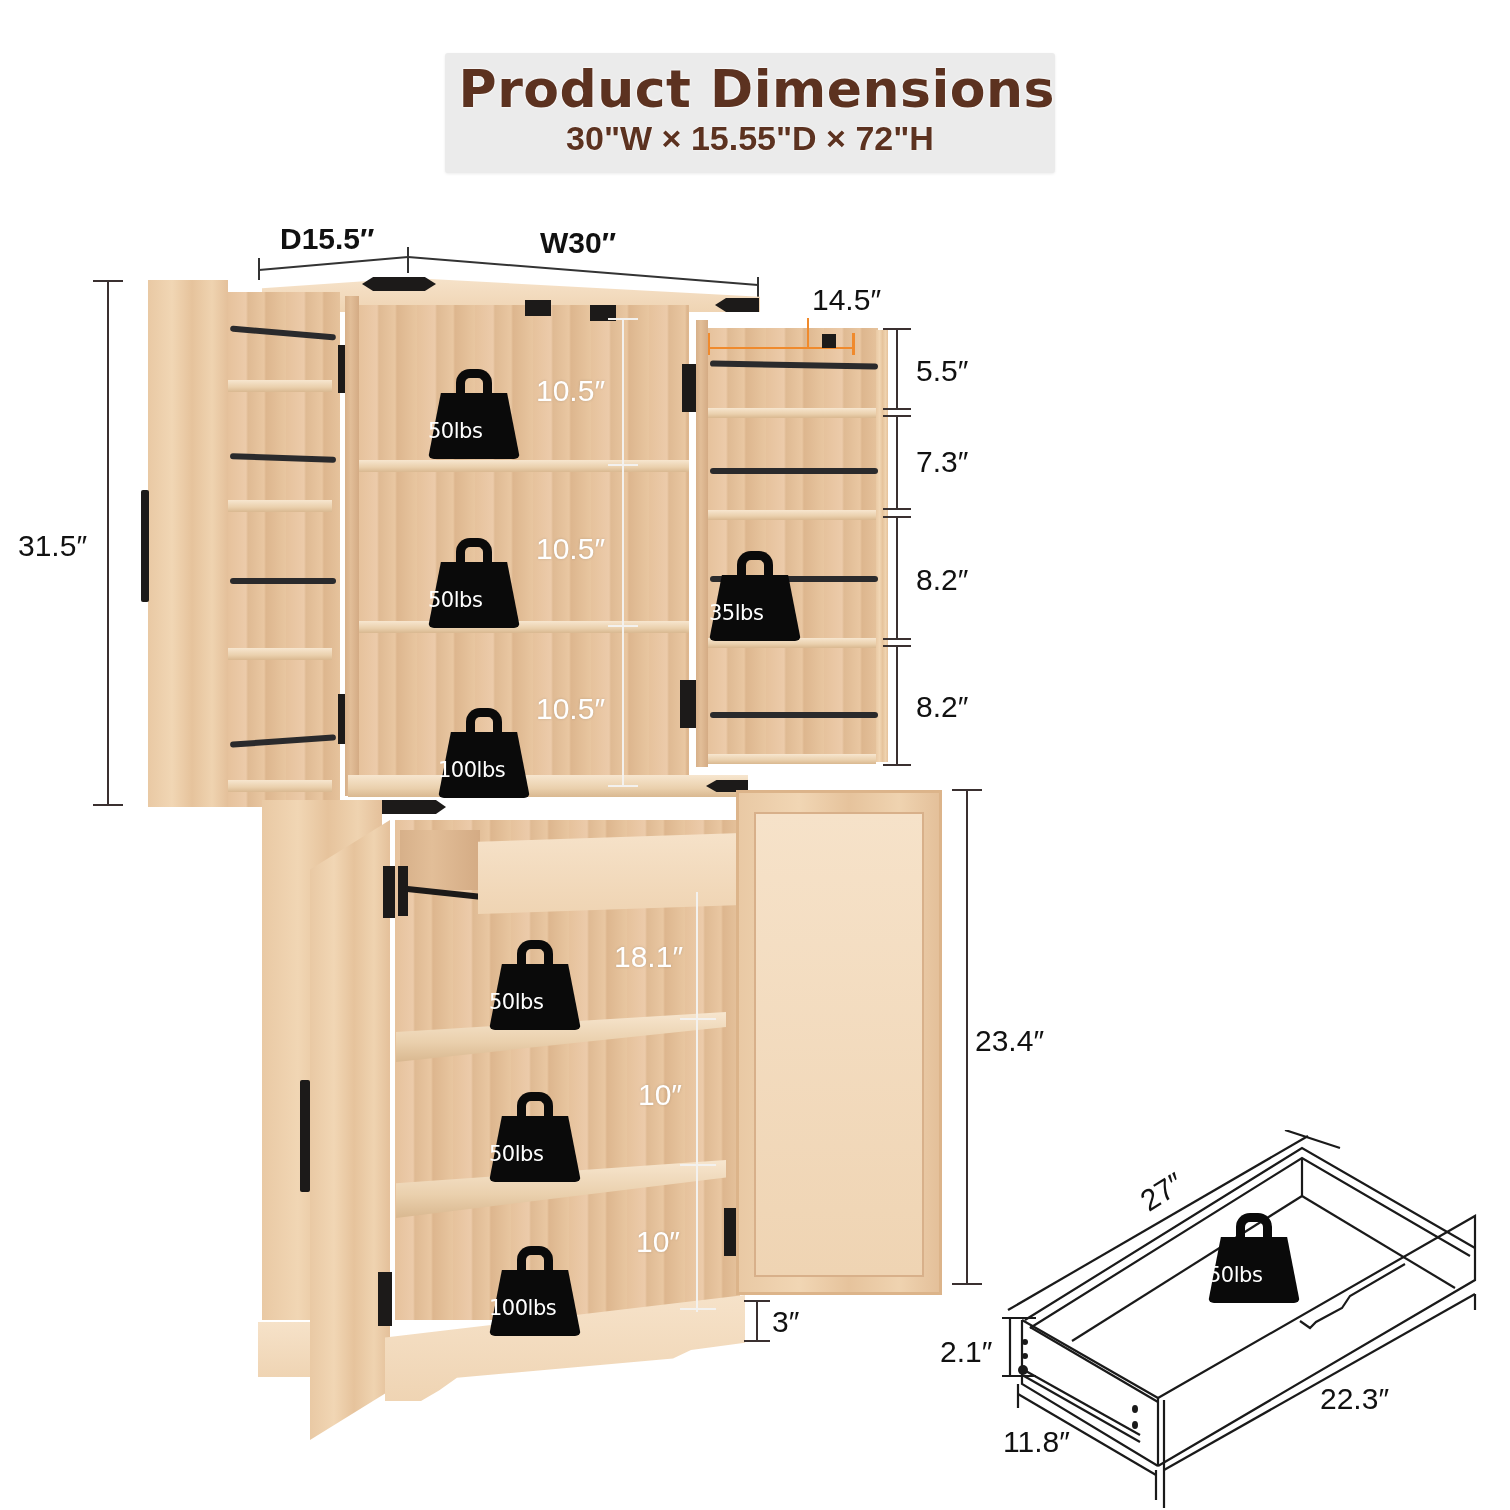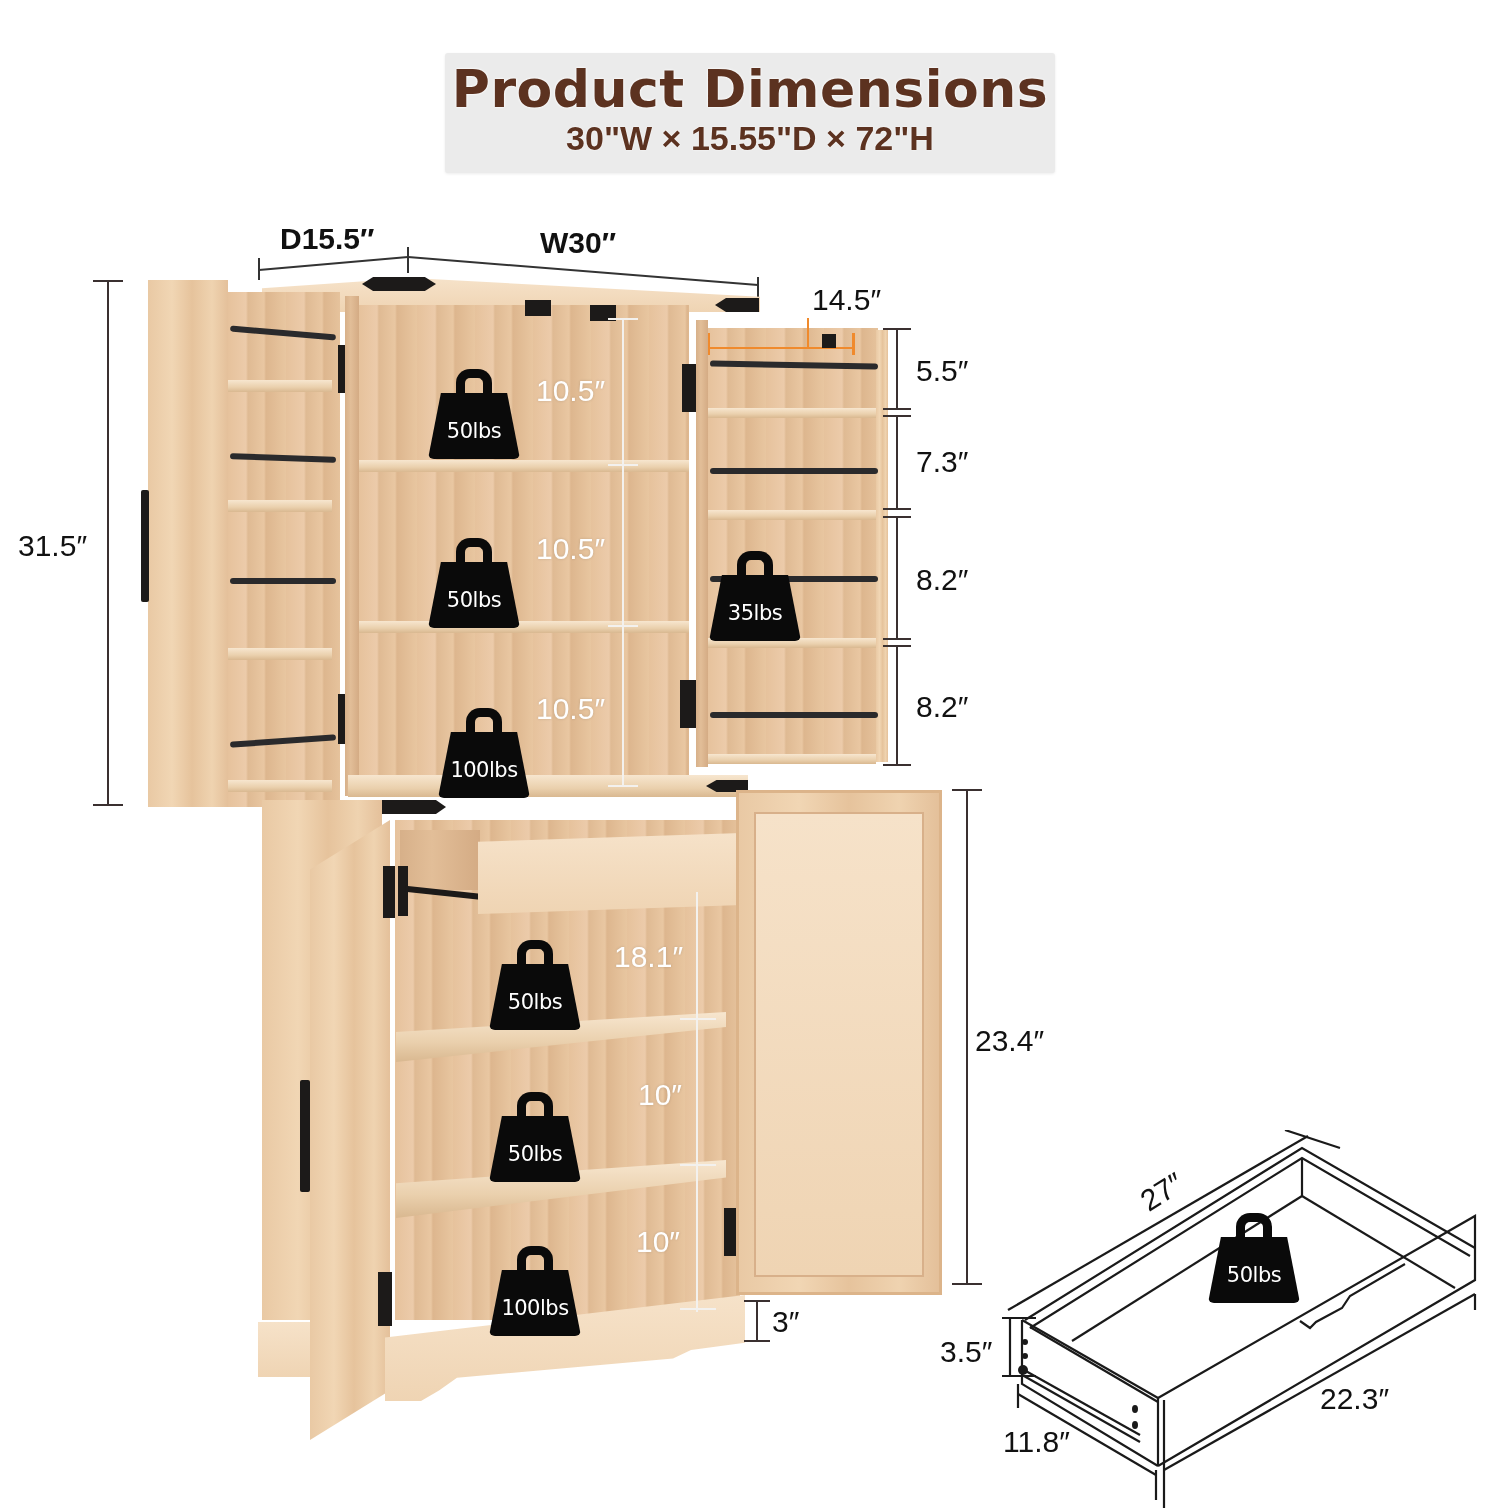--- a/index.html
+++ b/index.html
@@ -2,21 +2,21 @@
 <html><head>
 <meta charset="utf-8">
 <style>
   * { box-sizing: border-box; margin: 0; padding: 0; }
   html, body { width: 1510px; height: 1510px; background: #ffffff; overflow: hidden; }
   body { position: relative; font-family: "Liberation Sans", "DejaVu Sans", sans-serif; color: #111; }
   .abs { position: absolute; }
 
   
   .banner { left: 445px; top: 53px; width: 610px; height: 120px; background: #ebebeb; border-radius: 3px; box-shadow: 0 1px 3px rgba(0,0,0,0.08); text-align: center; }
-  .banner-title { position: absolute; left: 0; right: 0; top: 6px; font-family: "DejaVu Sans", sans-serif; font-weight: bold; font-size: 52px; color: #5c3220; letter-spacing: 0.5px; text-shadow: 0 0 2px #fff, 0 0 3px #fff; }
+  .banner-title { position: absolute; left: 0; right: 0; top: 6px; font-family: "DejaVu Sans", sans-serif; font-weight: bold; font-size: 52px; color: #5c3220; letter-spacing: 0.5px; text-shadow: 0 0 2px #fff, 0 0 3px #fff; text-align: right; }
   .banner-sub { position: absolute; left: 0; right: 0; top: 118px; margin-top: -52px; font-family: "Liberation Sans", sans-serif; font-weight: bold; font-size: 34px; color: #5c3220; text-shadow: 0 0 2px #fff; }
 
   
   .dim { font-family: "Liberation Sans", sans-serif; font-size: 30px; color: #111; white-space: nowrap; }
   .dim-bold { font-weight: bold; }
   .dim-white { color: #ffffff; text-shadow: 0 0 3px rgba(0,0,0,0.15); }
 
   
   .vline { background: #3a3030; width: 2px; }
   .hline { background: #3a3030; height: 2px; }
@@ -29,21 +29,21 @@
   .wood-light { background: linear-gradient(180deg, #f6e2c9 0%, #efd4b3 100%); }
   .shelf { background: linear-gradient(180deg, #f7e6cf 0%, #ead0ad 60%, #d9b890 100%); }
   .back { background: repeating-linear-gradient(90deg, #e6c29c 0px, #eccbaa 18px, #dfba93 20px, #e9c7a2 36px, #ddb68e 38px, #e8c6a0 58px); }
   .hardware { background: #1c1a19; }
   .rod { background: #2a2a2c; height: 6px; border-radius: 3px; }
 
   
   .weight { position: absolute; width: 92px; height: 92px; }
   .weight .handle { position: absolute; left: 28px; top: 0; width: 36px; height: 30px; border: 9px solid #0a0a0a; border-bottom: none; border-radius: 14px 14px 0 0; }
   .weight .body { position: absolute; left: 0; top: 24px; width: 92px; height: 66px; background: #0a0a0a; clip-path: polygon(14% 0, 86% 0, 100% 100%, 0 100%); border-radius: 6px; }
-  .weight .label { position: absolute; left: 0; right: 0; top: 50px; text-align: center; color: #fff; font-family: "DejaVu Sans", sans-serif; font-size: 21px; letter-spacing: -0.5px; }
+  .weight .label { position: absolute; left: 0; right: 0; top: 50px; text-align: left; color: #fff; font-family: "DejaVu Sans", sans-serif; font-size: 21px; letter-spacing: -0.5px; }
 
   
   .drawer-svg { position: absolute; left: 930px; top: 1130px; }
 </style>
 </head>
 <body>
 
 <div class="abs banner">
   <div class="banner-title">Product Dimensions</div>
   <div class="banner-sub">30"W × 15.55"D × 72"H</div>
@@ -280,21 +280,21 @@
       <circle cx="95" cy="212" r="3"></circle>
       <circle cx="95" cy="226" r="3"></circle>
       <circle cx="93" cy="240" r="5"></circle>
       <ellipse cx="205" cy="279" rx="3" ry="4"></ellipse>
       <ellipse cx="205" cy="295" rx="3" ry="4"></ellipse>
     </g>
   </svg>
 
   <div class="abs dim" style="left:1140px;top:1175px;transform:rotate(-32deg);">27″</div>
   <div class="abs dim" style="left:1320px;top:1382px;">22.3″</div>
-  <div class="abs dim" style="left:940px;top:1335px;">3.5″</div>
+  <div class="abs dim" style="left:940px;top:1335px;">2.1″</div>
   <div class="abs dim" style="left:1003px;top:1425px;">11.8″</div>
 
   <div class="weight" style="left:1208px;top:1213px;">
     <div class="handle"></div>
       <div class="body"></div>
     <div class="label">50lbs</div>
   </div>
 </div>
 
 </body></html>

